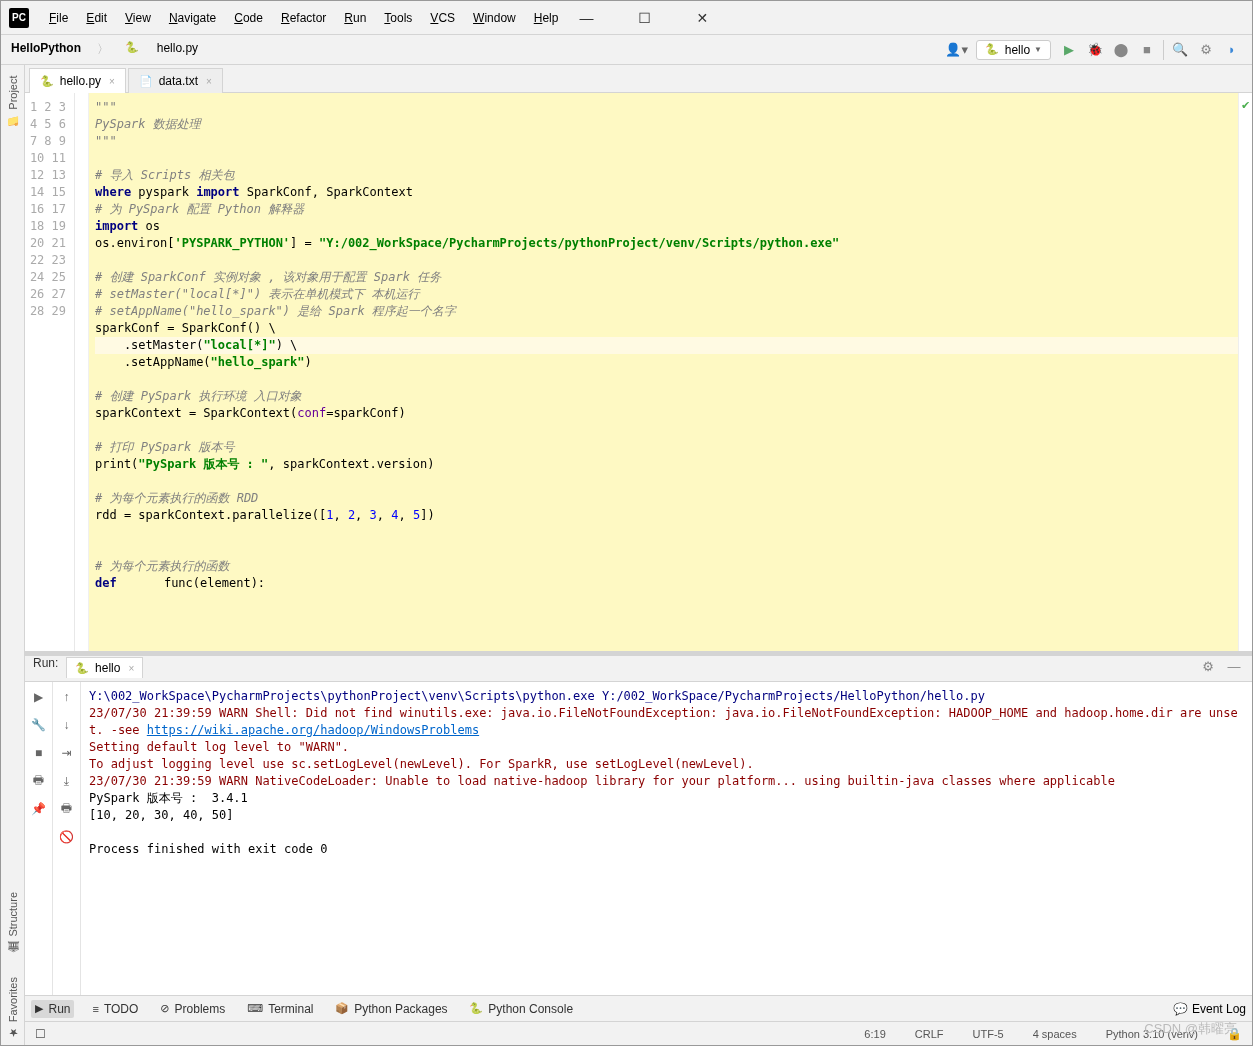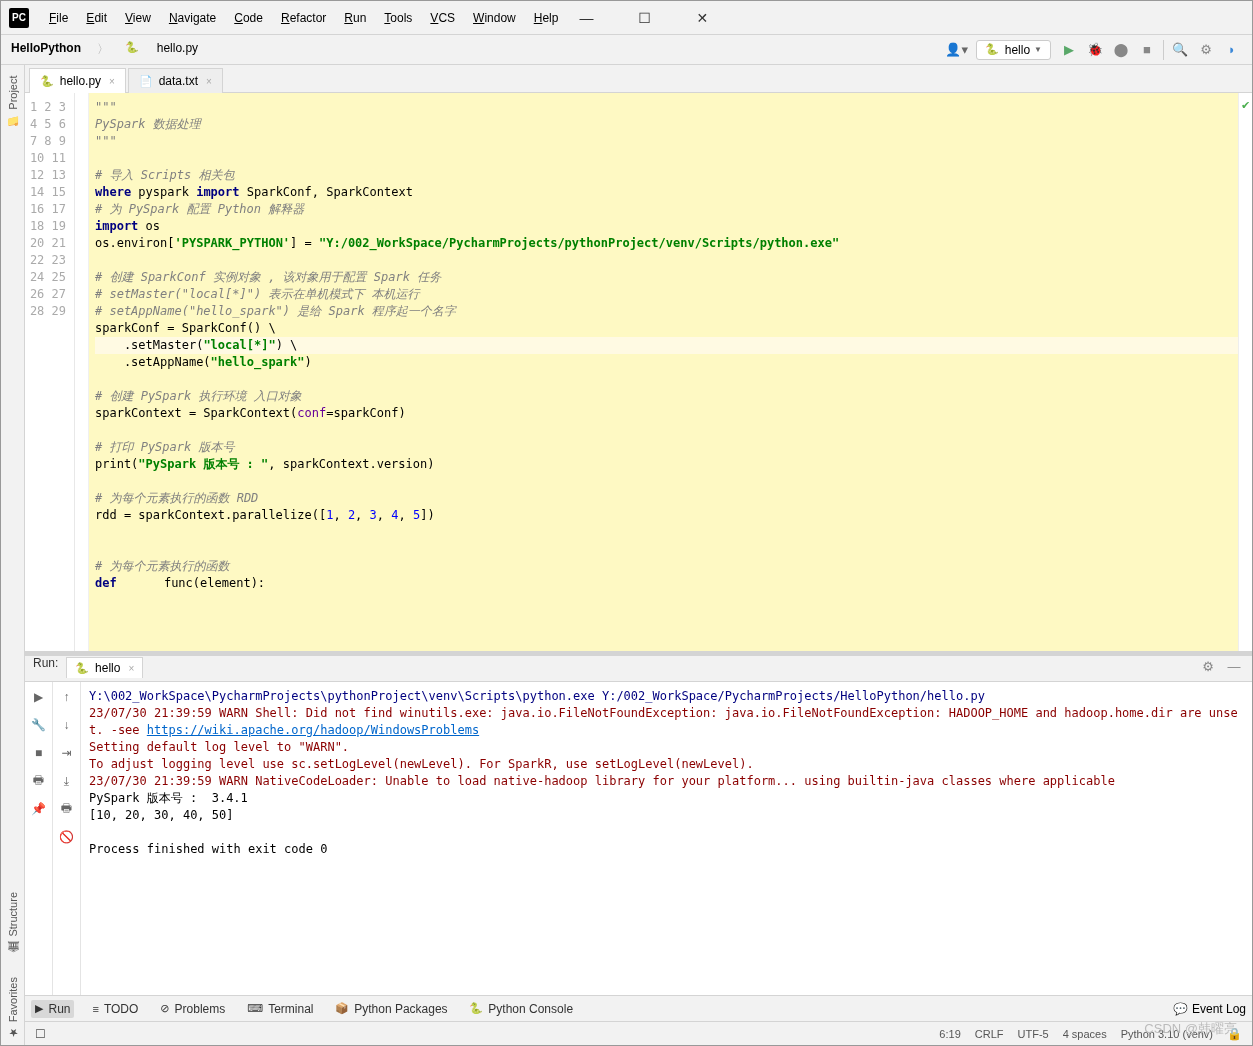--- a/index.html
+++ b/index.html
@@ -66,21 +66,21 @@
 .console .info { color:#8b0000; }
 .console .out { color:#000; }
 .console .exit { color:#000; }
 .bottom-tabs { height:26px; display:flex; align-items:center; background:#f2f2f2; border-top:1px solid #d4d4d4; padding:0 6px; gap:14px; font-size:12px; }
 .btab { display:flex; align-items:center; gap:5px; color:#333; cursor:pointer; padding:2px 4px; }
 .btab.active { background:#d8d8d8; border-radius:2px; }
 .btab-ico { font-size:11px; }
 .event-log { margin-left:auto; display:flex; align-items:center; gap:4px; }
 .statusbar { height:24px; display:flex; align-items:center; background:#f2f2f2; border-top:1px solid #d4d4d4; padding:0 10px; gap:16px; font-size:11px; color:#555; }
 .sb-ico { font-size:12px; }
-.status-right { margin-left:auto; display:flex; gap:14px; align-items:center; }
+.status-right { margin-left:auto; display:flex; gap:29px; align-items:center; }
 .watermark { position:fixed; bottom:8px; right:16px; color:#bbb; font-size:13px; }
 </style>
 </head>
 <body>
 
 <div class="window">
 
   <div class="titlebar">
     <div class="pc-logo">PC</div>
     <div class="menu" id="main-menu">

